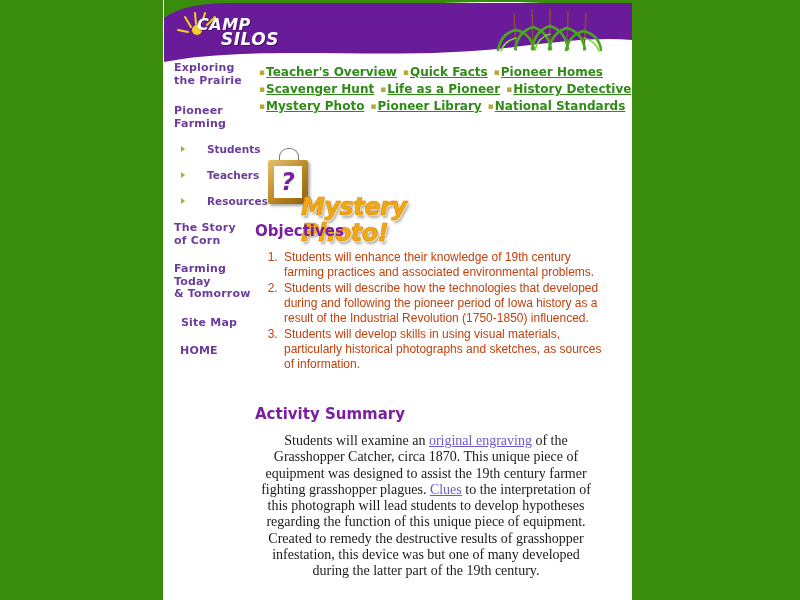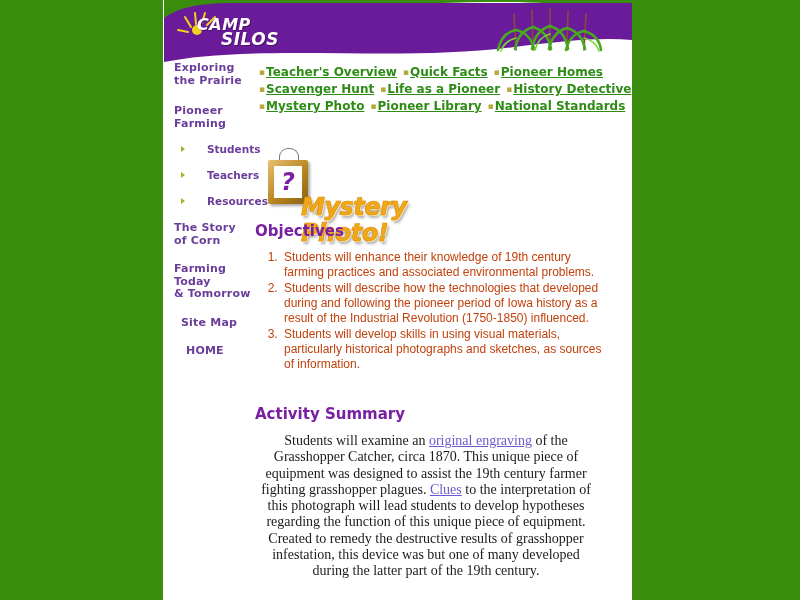--- a/index.html
+++ b/index.html
@@ -41,21 +41,21 @@
   .nav-main{
     color:#6a3d9a;
     font-family:"DejaVu Sans",sans-serif;
     font-weight:bold;
     font-size:11px;line-height:12.5px;
     letter-spacing:.2px;
     padding-left:11px;
     cursor:pointer;
   }
   .nav-main.indent-a{padding-left:18px;}
-  .nav-main.indent-b{padding-left:23px;}
+  .nav-main.indent-b{padding-left:17px;}
   .nav-sub{
     color:#6a3d9a;
     font-family:"DejaVu Sans",sans-serif;
     font-weight:bold;
     font-size:10.5px;line-height:12px;
     padding-left:44px;
     position:relative;
     cursor:pointer;
   }
   .nav-sub .arrow{

